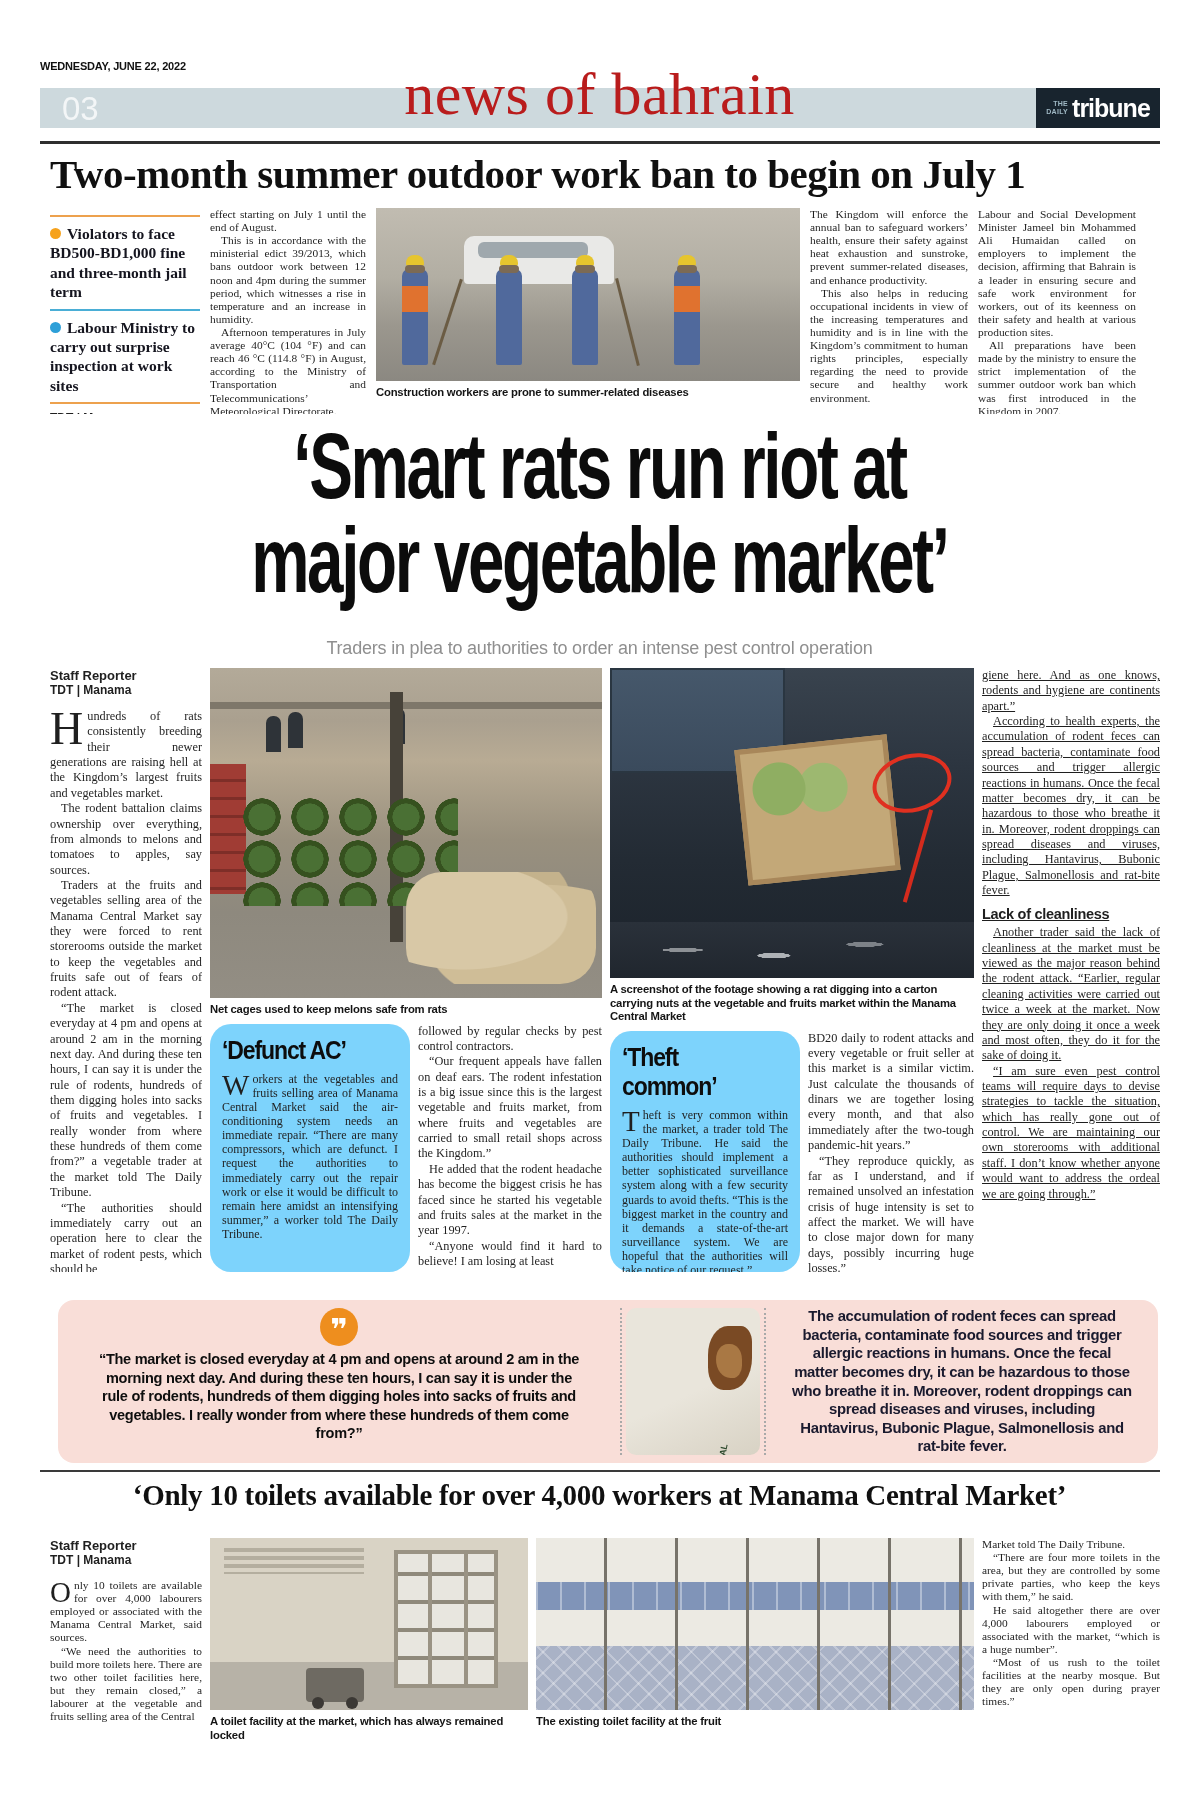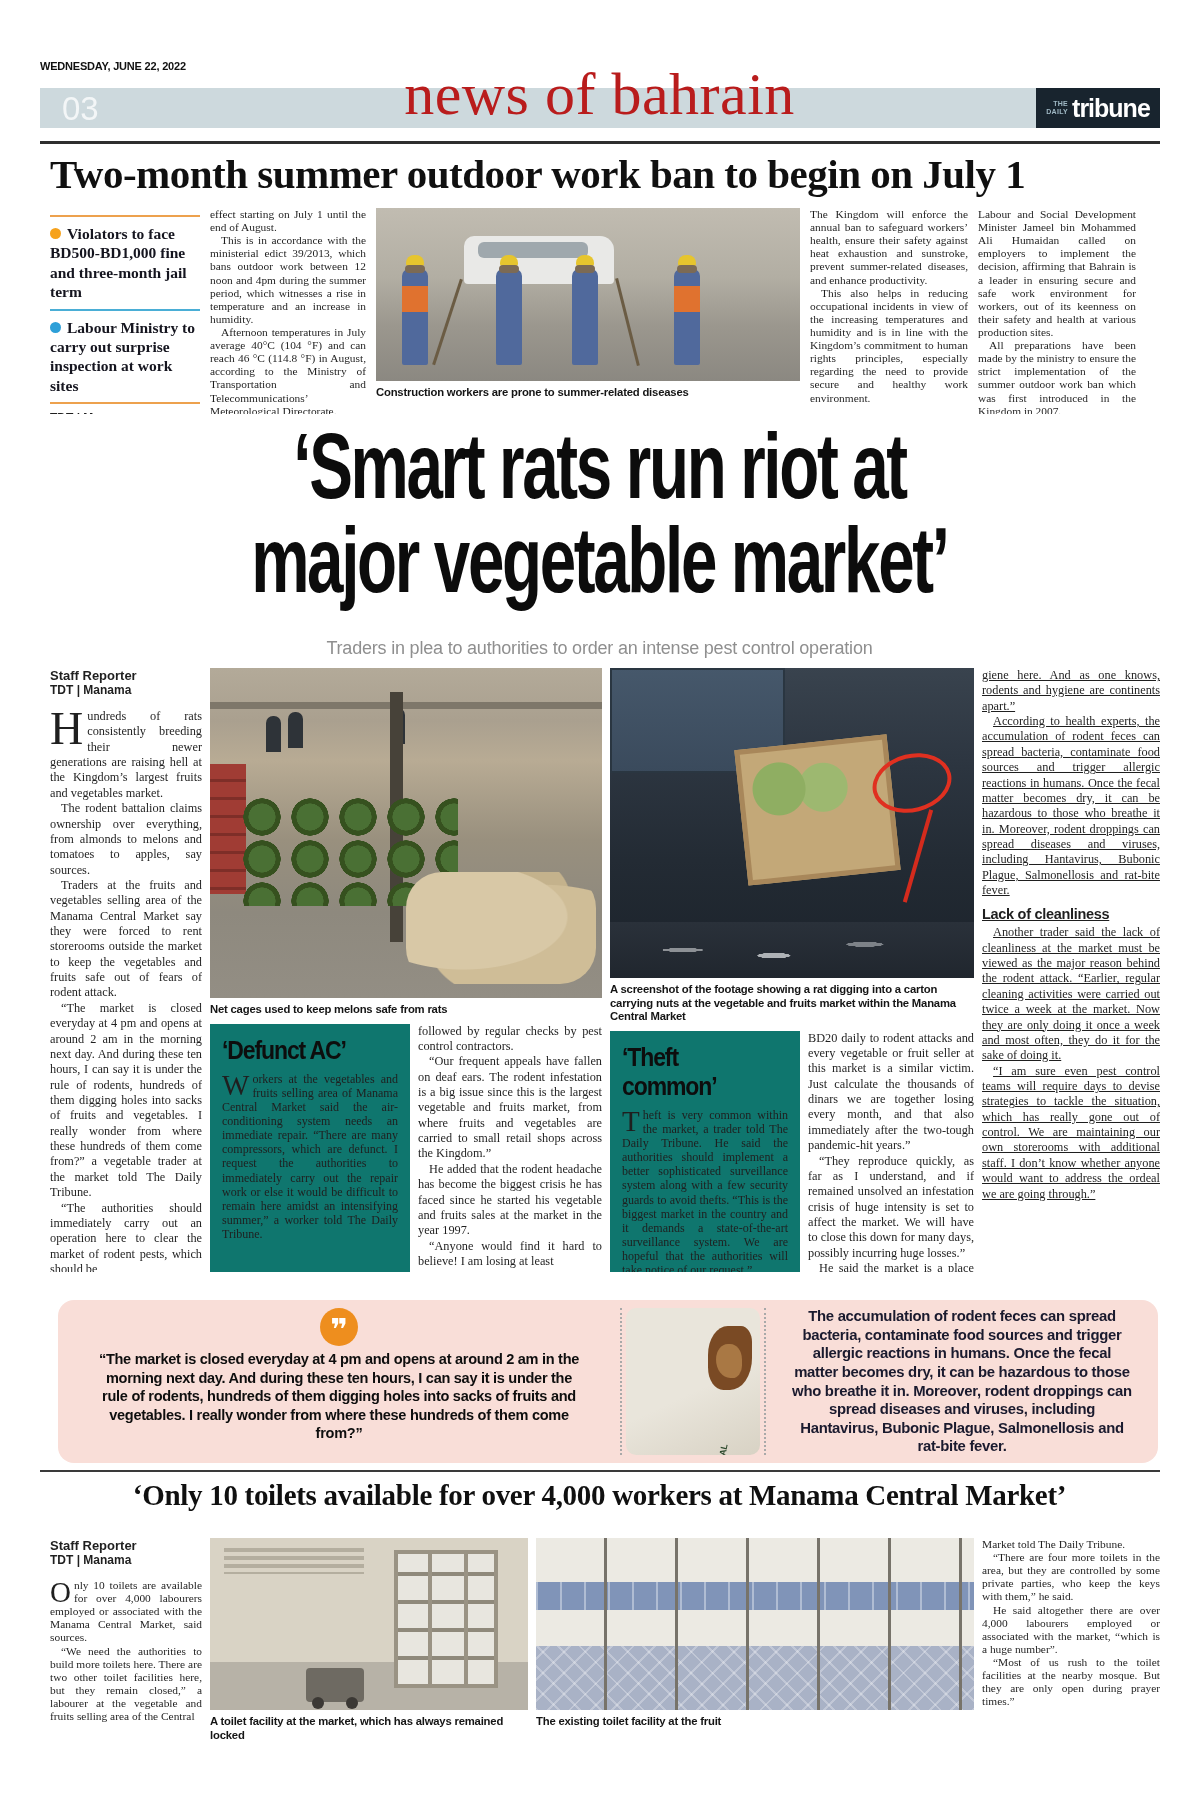--- a/index.html
+++ b/index.html
@@ -50,21 +50,21 @@
   .mega > span { display:inline-block; transform:scaleX(0.78) scaleY(1.1); transform-origin:center; white-space:nowrap; }
   .mega1 { top:424px; } .mega2 { top:518px; }
   .subtitle { position:absolute; left:0; width:100%; top:638px; text-align:center;
               font:18px "Liberation Sans", sans-serif; color:#8f8f8f; letter-spacing:-0.2px; }
   .rats-cols { position:absolute; left:50px; top:668px; width:1110px; height:604px; display:flex; gap:8px; overflow:hidden; }
   .r-c1 { width:152px; overflow:hidden; }
   .r-ba { width:392px; display:flex; flex-direction:column; }
   .r-bb { width:364px; display:flex; flex-direction:column; }
   .r-c7 { flex:1; overflow:hidden;text-decoration:underline; }
   .r-row { display:flex; gap:8px; margin-top:7px; flex:1; overflow:hidden; }
-  .beigebox { background:#0f766e; padding:12px 12px 2px; }
+  .beigebox { background:#7dd3fc; padding:12px 12px 2px;border-radius:21px; }
   .box-h { font:bold 25px "Liberation Sans", sans-serif; letter-spacing:-1.2px; margin:0 0 7px;
            transform:scaleX(0.92); transform-origin:left; color:#0d0d0d; }
   .beigebox p { font-size:12px; line-height:1.18; text-align:justify; margin:0; }
   .subhead { font:bold 14.5px "Liberation Sans", sans-serif; letter-spacing:-0.3px; margin:8px 0 3px; }
 
   
   .quoteband { position:absolute; left:58px; top:1300px; width:1100px; height:163px;
                background:#f9ded8; border-radius:16px; display:flex; overflow:hidden; }
   .qleft { flex:1; padding:8px 26px 6px; text-align:center; }
   .qicon { width:38px; height:38px; border-radius:50%; background:#ee8e1e; color:#fff; margin:0 auto 4px;
@@ -269,21 +269,21 @@
         <div class="clutter"></div>
       </div>
       <div class="caption">A screenshot of the footage showing a rat digging into a carton carrying nuts at the vegetable and fruits market within the Manama Central Market</div>
       <div class="r-row">
         <div class="beigebox" style="width:190px;">
           <h3 class="box-h">‘Theft common’</h3>
           <p><span class="dc dc2">T</span><span>heft is very common within the market, a trader told The Daily Tribune. He said the authorities should implement a better sophisticated surveillance system along with a few security guards to avoid thefts. “This is the biggest market in the country and it demands a state-of-the-art surveillance system. We are hopeful that the authorities will take notice of our request.”</span></p>
         </div>
         <div class="body-md" style="flex:1;">
           <p>BD20 daily to rodent attacks and every vegetable or fruit seller at this market is a similar victim. Just calculate the thousands of dinars we are together losing every month, and that also immediately after the two-tough pandemic-hit years.”</p>
-          <p class="ind">“They reproduce quickly, as far as I understand, and if remained unsolved an infestation crisis of huge intensity is set to affect the market. We will have to close this down for many days, possibly incurring huge losses.”</p>
+          <p class="ind">“They reproduce quickly, as far as I understand, and if remained unsolved an infestation crisis of huge intensity is set to affect the market. We will have to close major down for many days, possibly incurring huge losses.”</p>
           <p class="ind">He said the market is a place where food items are sold. “We need to have 100 per cent hy-</p>
         </div>
       </div>
     </div>
 
     <div class="r-c7 body-md">
       <p>giene here. And as one knows, rodents and hygiene are continents apart.”</p>
       <p class="ind">According to health experts, the accumulation of rodent feces can spread bacteria, contaminate food sources and trigger allergic reactions in humans. Once the fecal matter becomes dry, it can be hazardous to those who breathe it in. Moreover, rodent droppings can spread diseases and viruses, including Hantavirus, Bubonic Plague, Salmonellosis and rat-bite fever.</p>
       <div class="subhead">Lack of cleanliness</div>
       <p class="ind">Another trader said the lack of cleanliness at the market must be viewed as the major reason behind the rodent attack. “Earlier, regular cleaning activities were carried out twice a week at the market. Now they are only doing it once a week and most often, they do it for the sake of doing it.</p>

